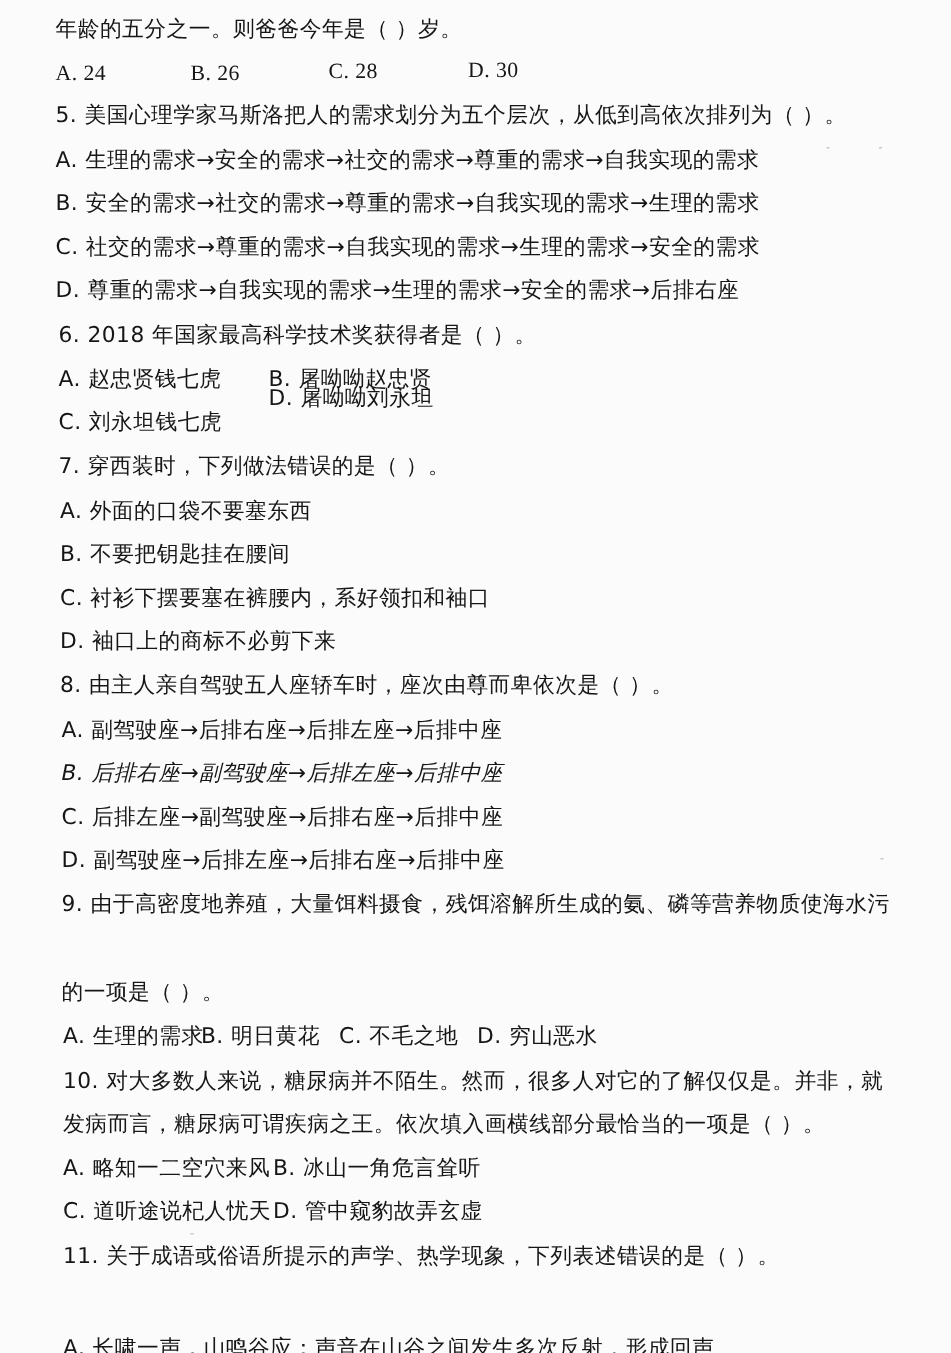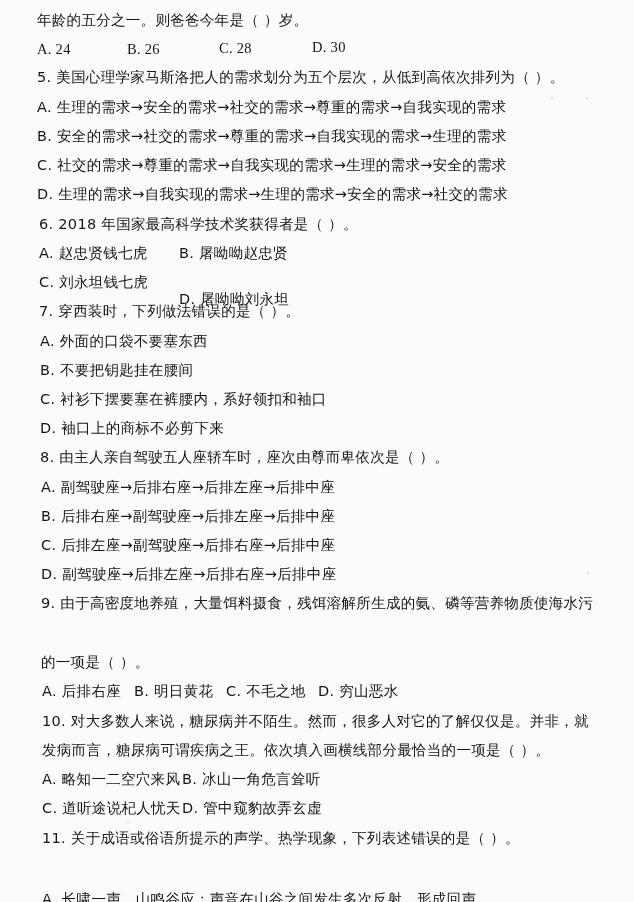--- a/index.html
+++ b/index.html
@@ -26,43 +26,43 @@
   <div class="line" style="left:37px;top:10px;">年龄的五分之一。则爸爸今年是（      ）岁。</div>
   <div class="line mono" style="left:37px;top:39px;">A. 24</div>
   <div class="line mono" style="left:127px;top:39px;">B. 26</div>
   <div class="line mono" style="left:219px;top:38px;">C. 28</div>
   <div class="line mono" style="left:312px;top:37px;">D. 30</div>
 
   <div class="line" style="left:37px;top:67px;">5. 美国心理学家马斯洛把人的需求划分为五个层次，从低到高依次排列为（      ）。</div>
   <div class="line" style="left:37px;top:97px;">A. 生理的需求→安全的需求→社交的需求→尊重的需求→自我实现的需求</div>
   <div class="line" style="left:37px;top:126px;">B. 安全的需求→社交的需求→尊重的需求→自我实现的需求→生理的需求</div>
   <div class="line" style="left:37px;top:155px;">C. 社交的需求→尊重的需求→自我实现的需求→生理的需求→安全的需求</div>
-  <div class="line" style="left:37px;top:184px;">D. 生理的需求→自我实现的需求→生理的需求→安全的需求→社交的需求</div>
+  <div class="line" style="left:37px;top:184px;">D. 尊重的需求→自我实现的需求→生理的需求→安全的需求→后排右座</div>
 
   <div class="line" style="left:39px;top:214px;">6. 2018 年国家最高科学技术奖获得者是（      ）。</div>
   <div class="line" style="left:39px;top:243px;">A. 赵忠贤钱七虎</div>
   <div class="line" style="left:179px;top:243px;">B. 屠呦呦赵忠贤</div>
   <div class="line" style="left:39px;top:272px;">C. 刘永坦钱七虎</div>
-  <div class="line" style="left:179px;top:289px;">D. 屠呦呦刘永坦</div>
+  <div class="line" style="left:179px;top:256px;">D. 屠呦呦刘永坦</div>
 
   <div class="line" style="left:39px;top:301px;">7. 穿西装时，下列做法错误的是（      ）。</div>
   <div class="line" style="left:40px;top:331px;">A. 外面的口袋不要塞东西</div>
   <div class="line" style="left:40px;top:360px;">B. 不要把钥匙挂在腰间</div>
   <div class="line" style="left:40px;top:389px;">C. 衬衫下摆要塞在裤腰内，系好领扣和袖口</div>
   <div class="line" style="left:40px;top:418px;">D. 袖口上的商标不必剪下来</div>
 
   <div class="line" style="left:40px;top:447px;">8. 由主人亲自驾驶五人座轿车时，座次由尊而卑依次是（      ）。</div>
   <div class="line" style="left:41px;top:477px;">A. 副驾驶座→后排右座→后排左座→后排中座</div>
-  <div class="line" style="left:41px;top:506px;">B. 后排右座→副驾驶座→后排左座→后排中座</div>
+  <div class="line" style="left:41px;top:506px;font-style:italic;">B. 后排右座→副驾驶座→后排左座→后排中座</div>
   <div class="line" style="left:41px;top:535px;">C. 后排左座→副驾驶座→后排右座→后排中座</div>
   <div class="line" style="left:41px;top:564px;">D. 副驾驶座→后排左座→后排右座→后排中座</div>
 
   <div class="line" style="left:41px;top:593px;">9. 由于高密度地养殖，大量饵料摄食，残饵溶解所生成的氨、磷等营养物质使海水污</div>
   <div class="line" style="left:41px;top:652px;">的一项是（      ）。</div>
-  <div class="line" style="left:42px;top:681px;">A. 后排右座</div>
+  <div class="line" style="left:42px;top:681px;">A. 生理的需求</div>
   <div class="line" style="left:134px;top:681px;">B. 明日黄花</div>
   <div class="line" style="left:226px;top:681px;">C. 不毛之地</div>
   <div class="line" style="left:318px;top:681px;text-align:right;">D. 穷山恶水</div>
 
   <div class="line" style="left:42px;top:711px;">10. 对大多数人来说，糖尿病并不陌生。然而，很多人对它的了解仅仅是。并非，就</div>
   <div class="line" style="left:42px;top:740px;">发病而言，糖尿病可谓疾病之王。依次填入画横线部分最恰当的一项是（      ）。</div>
   <div class="line" style="left:42px;top:769px;">A. 略知一二空穴来风</div>
   <div class="line" style="left:182px;top:769px;">B. 冰山一角危言耸听</div>
   <div class="line" style="left:42px;top:798px;">C. 道听途说杞人忧天</div>
   <div class="line" style="left:182px;top:798px;">D. 管中窥豹故弄玄虚</div>

